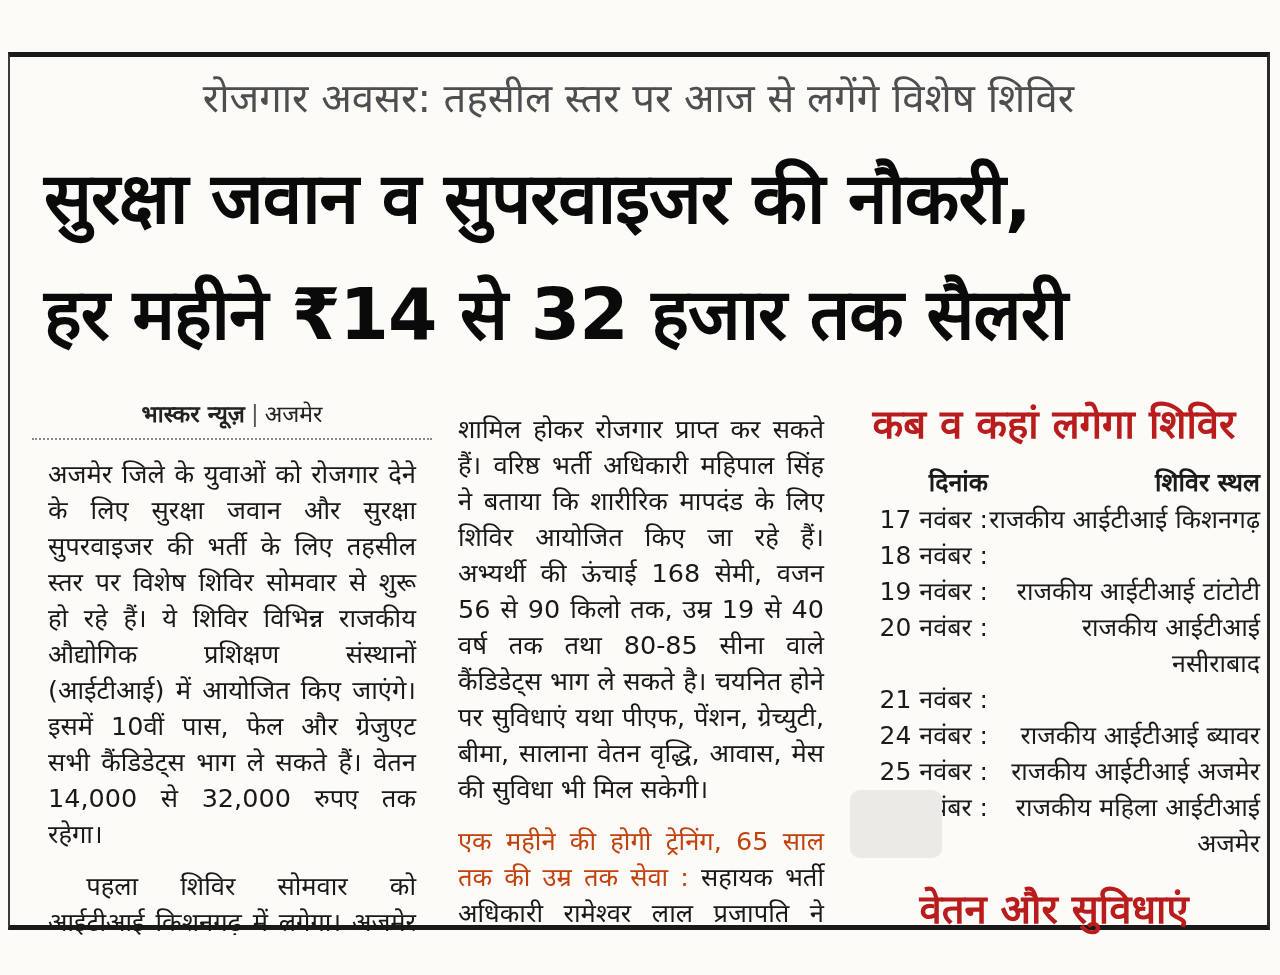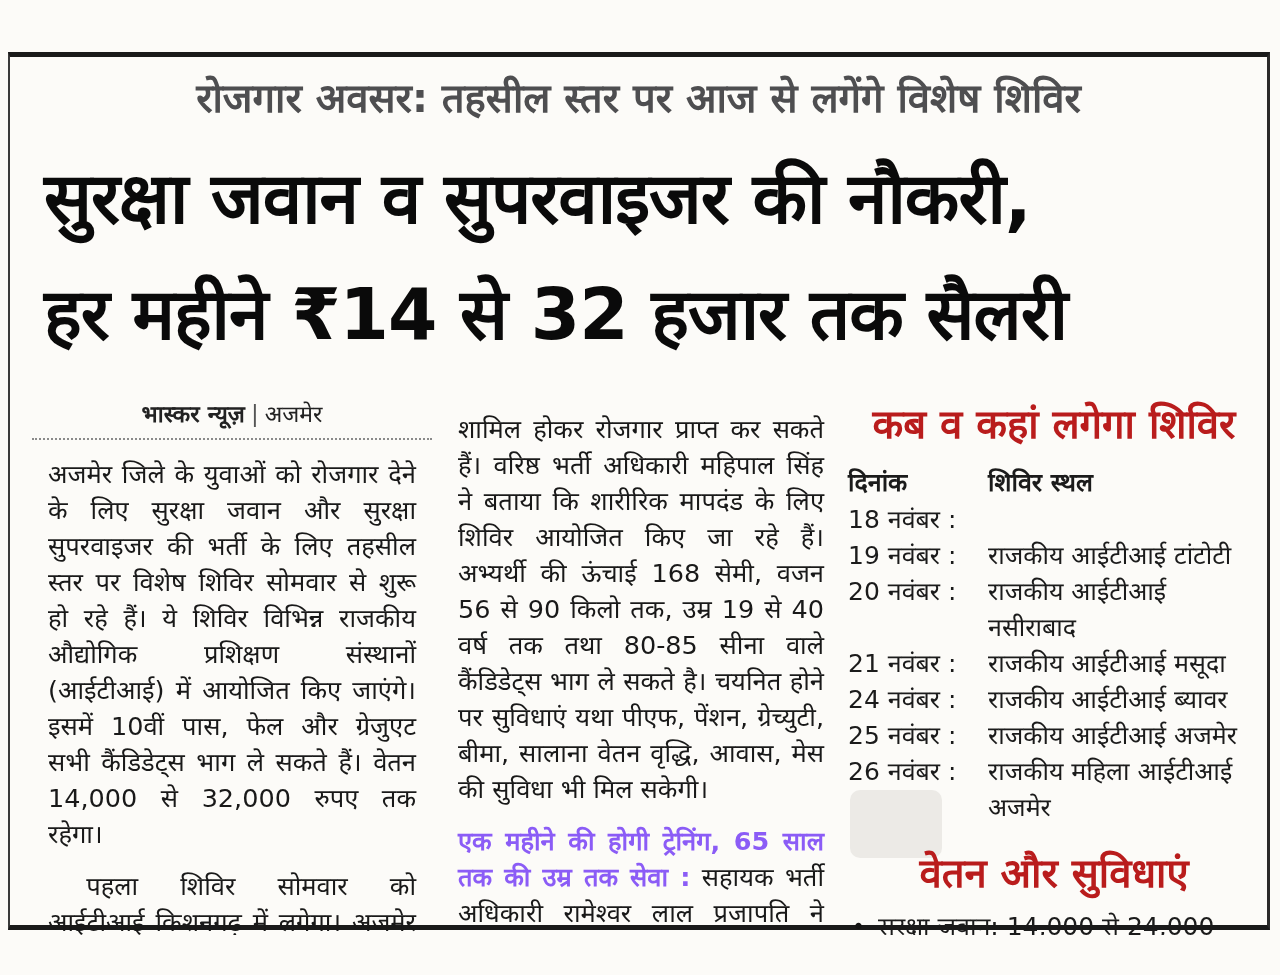--- a/index.html
+++ b/index.html
@@ -25,21 +25,21 @@
     box-sizing: border-box;
     background: #fcfbf8;
   }
   .kicker {
     position: absolute;
     top: 12px;
     left: 0;
     width: 100%;
     text-align: center;
     font-size: 40px;
-    font-weight: bold;
+    font-weight: normal;
     color: #4e4e50;
     letter-spacing: 0;
     white-space: nowrap;
   }
   .headline {
     position: absolute;
     top: 80px;
     left: 30px;
     width: 1210px;
     margin: 4px;
@@ -77,30 +77,30 @@
     height: 1px;
   }
   .body-p {
     margin: 16px;
     font-size: 25.5px;
     line-height: 36px;
     text-align: justify;
     color: #191919;
   }
   .indent { text-indent: 1.5em; }
-  .subhead { font-weight: bold; color: #8b5cf6; }
+  .subhead { font-weight: normal; color: #c2410c; }
   .panel-title {
     text-align: center;
     font-size: 40px;
     font-weight: bold;
     color: #b91c1c;
     margin: 0 0 14px 0;
     white-space: nowrap;
   }
-  .sched-table { width: 100%; font-size: 25px; }
+  .sched-table { width: 100%; font-size: 25px; text-align: right; }
   .sched-row { display: flex; line-height: 36px; }
   .sched-head { font-weight: bold; line-height: 38px; }
   .cell-date { width: 140px; flex: none; }
   .cell-place { flex: 1; }
   .benefits-title { margin: 18px 0 12px 0; position: relative; z-index: 2; }
   .smudge {
     position: absolute;
     left: 2px;
     top: 395px;
     width: 92px;
@@ -144,33 +144,36 @@
 
       <div class="col col3">
         <div class="panel-title">कब व कहां लगेगा शिविर</div>
 
         <div class="sched-table">
           <div class="sched-row sched-head">
             <span class="cell-date">दिनांक</span>
             <span class="cell-place">शिविर स्थल</span>
           </div>
           <div class="sched-row">
+            <span class="cell-date">17 नवंबर :</span>
+            <span class="cell-place">राजकीय आईटीआई किशनगढ़</span>
+          </div>
+          <div class="sched-row">
             <span class="cell-date">18 नवंबर :</span>
           </div>
           <div class="sched-row">
             <span class="cell-date">19 नवंबर :</span>
             <span class="cell-place">राजकीय आईटीआई टांटोटी</span>
           </div>
           <div class="sched-row">
             <span class="cell-date">20 नवंबर :</span>
             <span class="cell-place">राजकीय आईटीआई नसीराबाद</span>
           </div>
           <div class="sched-row">
             <span class="cell-date">21 नवंबर :</span>
-            <span class="cell-place">राजकीय आईटीआई मसूदा</span>
           </div>
           <div class="sched-row">
             <span class="cell-date">24 नवंबर :</span>
             <span class="cell-place">राजकीय आईटीआई ब्यावर</span>
           </div>
           <div class="sched-row">
             <span class="cell-date">25 नवंबर :</span>
             <span class="cell-place">राजकीय आईटीआई अजमेर</span>
           </div>
           <div class="sched-row">

